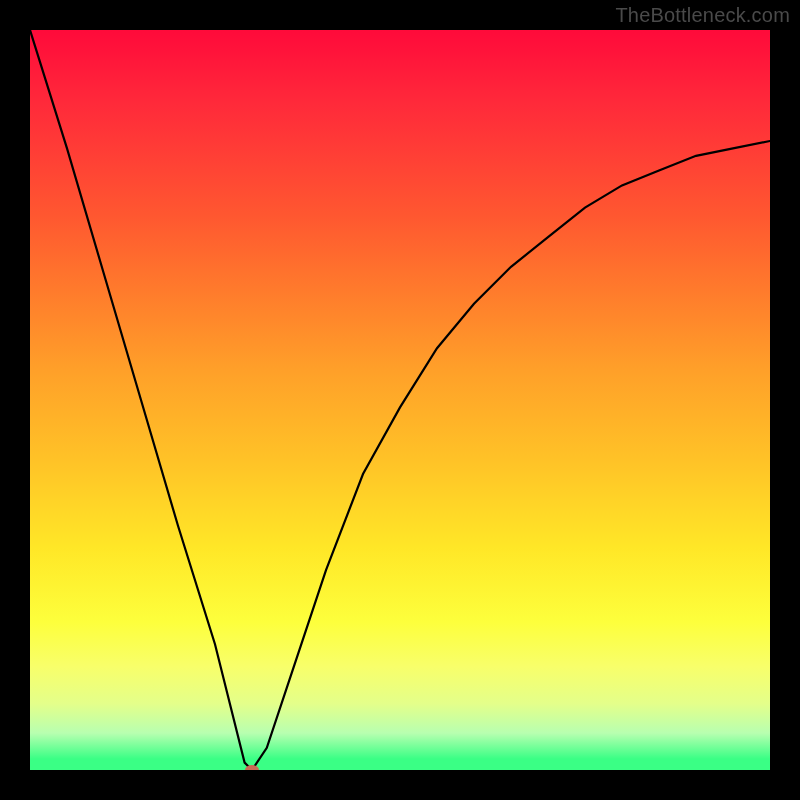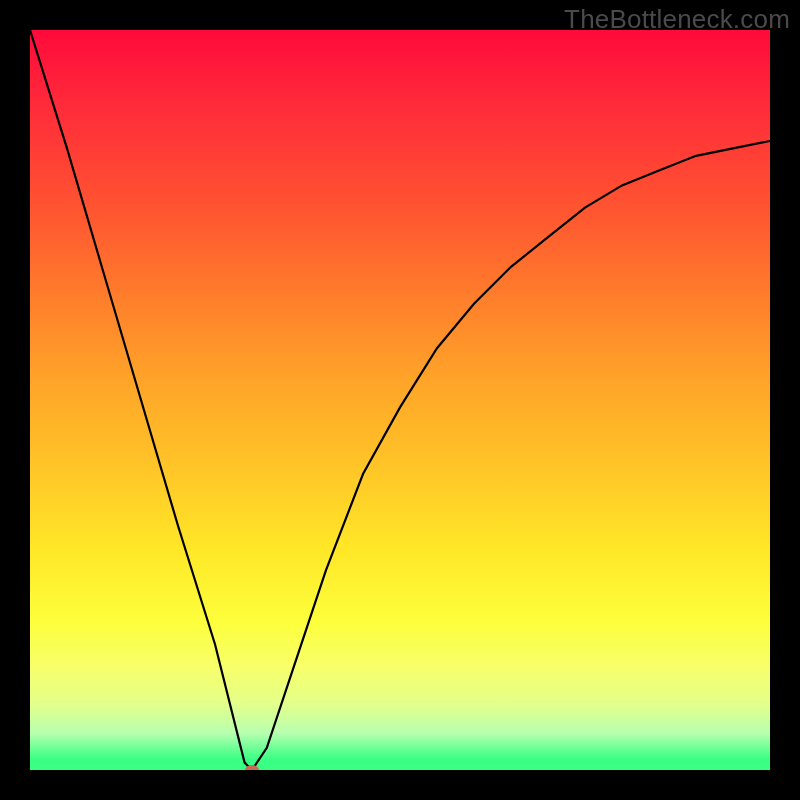--- a/index.html
+++ b/index.html
@@ -55,21 +55,21 @@
     height: 800px;
     background: #000;
   }
   .frame-left { left: 0; }
   .frame-right { right: 0; }
   .watermark {
     position: absolute;
     top: 4px;
     right: 10px;
     color: #4a4a4a;
-    font-size: 26px;
+    font-size: 20px;
     font-weight: 500;
     letter-spacing: 0.2px;
   }
   svg.curve {
     position: absolute;
     left: 30px;
     top: 30px;
     width: 740px;
     height: 740px;
     pointer-events: none;

